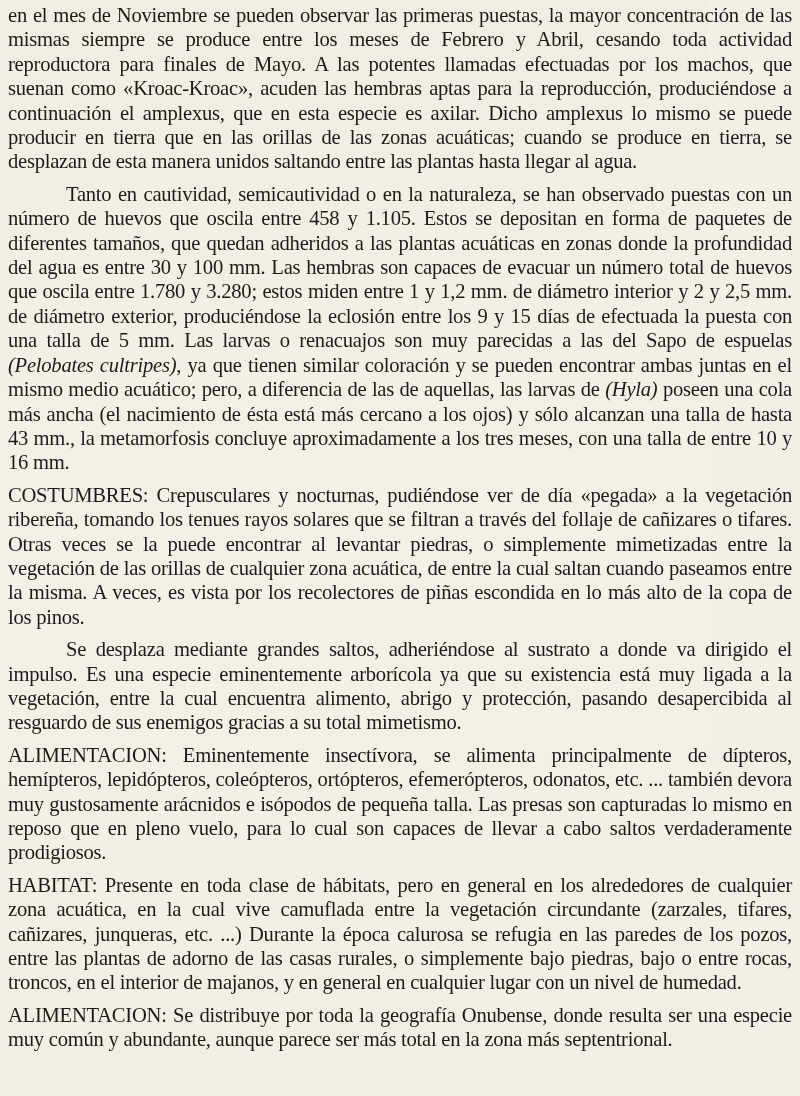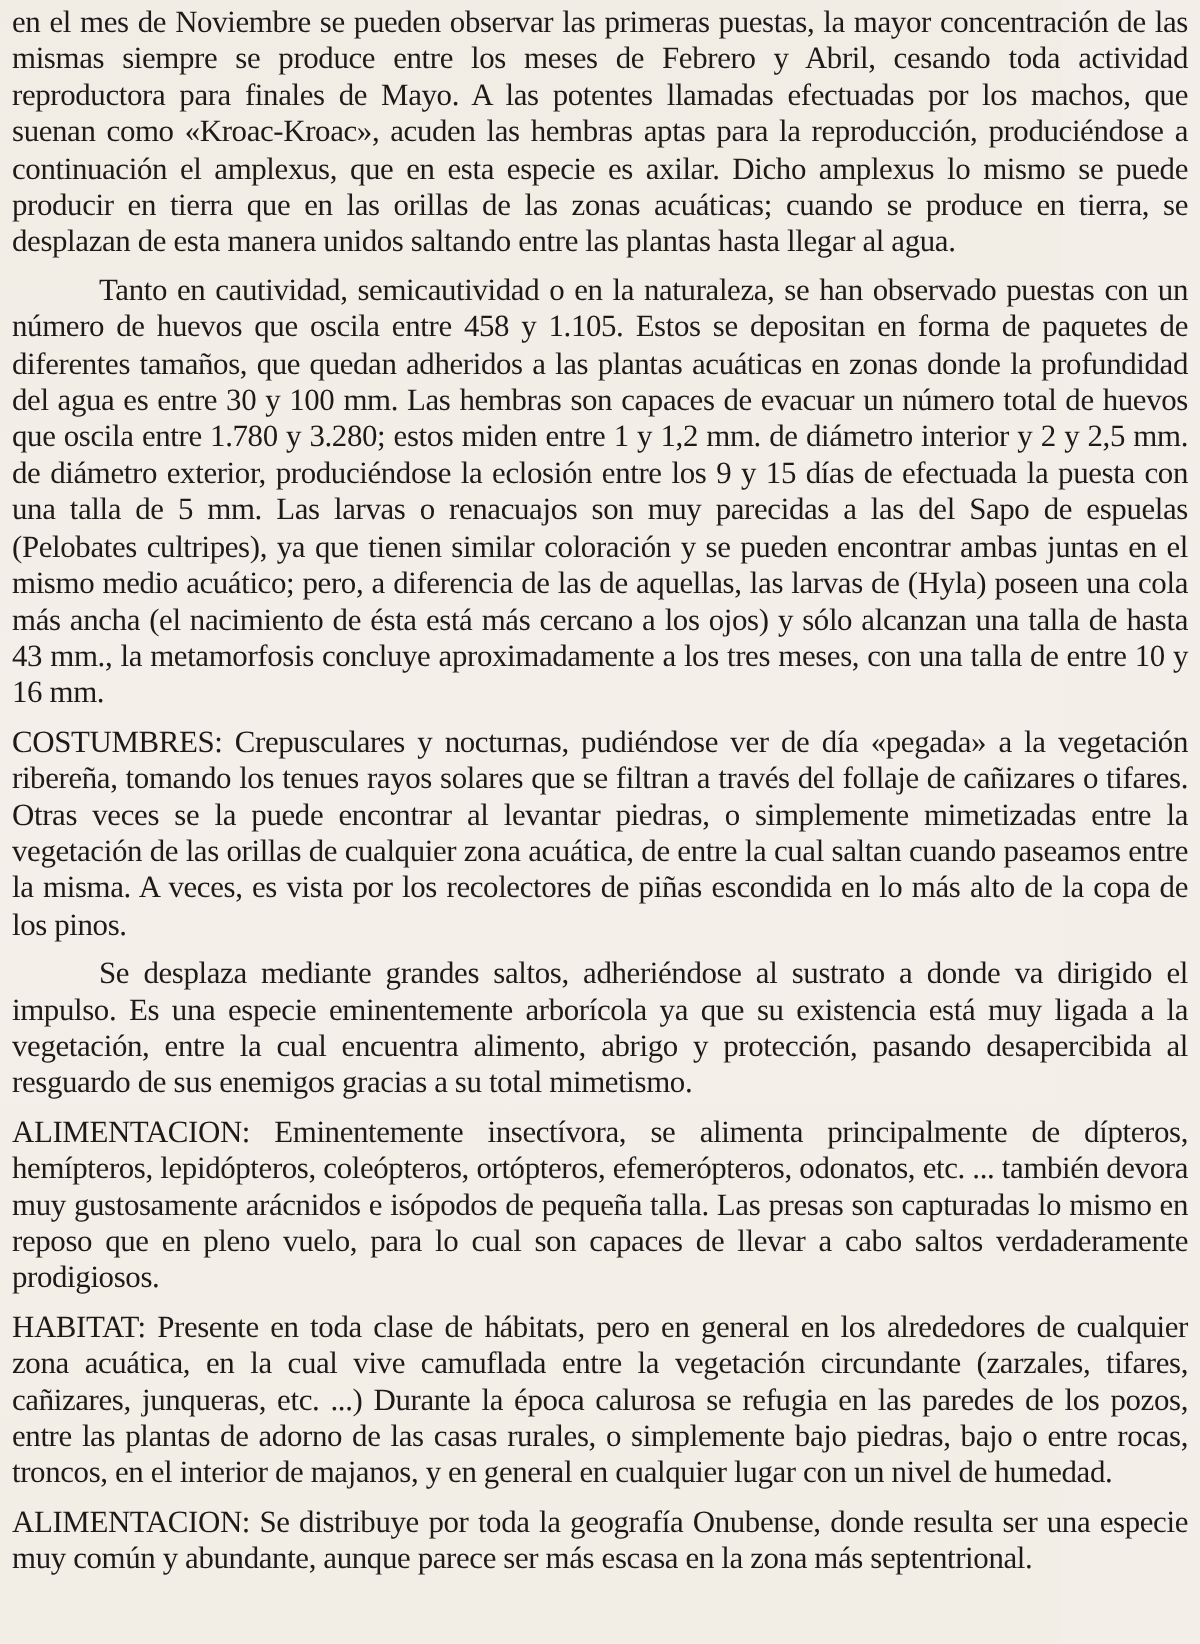--- a/index.html
+++ b/index.html
@@ -43,20 +43,21 @@
     .para.indent {
       text-indent: 58px;
     }
     .para + .para {
       margin-top: 8px;
     }
     .heading-label {
       font-style: normal;
     }
     .sci {
+      font-style: italic;
     }
   </style>
 </head>
 <body>
 
 <div class="page">
   <div class="text-column">
 
     <p class="para">
       <span>en el mes de Noviembre se pueden observar las primeras puestas, la mayor concentración de las mismas siempre se produce entre los meses de Febrero y Abril, cesando toda actividad reproductora para finales de Mayo. A las potentes llamadas efectuadas por los machos, que suenan como «Kroac-Kroac», acuden las hembras aptas para la reproducción, produciéndose a continuación el amplexus, que en esta especie es axilar. Dicho amplexus lo mismo se puede producir en tierra que en las orillas de las zonas acuáticas; cuando se produce en tierra, se desplazan de esta manera unidos saltando entre las plantas hasta llegar al agua.</span>
@@ -76,17 +77,17 @@
 
     <p class="para">
       <span class="heading-label">ALIMENTACION:</span><span> Eminentemente insectívora, se alimenta principalmente de dípteros, hemípteros, lepidópteros, coleópteros, ortópteros, efemerópteros, odonatos, etc. ... también devora muy gustosamente arácnidos e isópodos de pequeña talla. Las presas son capturadas lo mismo en reposo que en pleno vuelo, para lo cual son capaces de llevar a cabo saltos verdaderamente prodigiosos.</span>
     </p>
 
     <p class="para">
       <span class="heading-label">HABITAT:</span><span> Presente en toda clase de hábitats, pero en general en los alrededores de cualquier zona acuática, en la cual vive camuflada entre la vegetación circundante (zarzales, tifares, cañizares, junqueras, etc. ...) Durante la época calurosa se refugia en las paredes de los pozos, entre las plantas de adorno de las casas rurales, o simplemente bajo piedras, bajo o entre rocas, troncos, en el interior de majanos, y en general en cualquier lugar con un nivel de humedad.</span>
     </p>
 
     <p class="para">
-      <span class="heading-label">ALIMENTACION:</span><span> Se distribuye por toda la geografía Onubense, donde resulta ser una especie muy común y abundante, aunque parece ser más escasa en la zona más septentrional.</span>
+      <span class="heading-label">ALIMENTACION:</span><span> Se distribuye por toda la geografía Onubense, donde resulta ser una especie muy común y abundante, aunque parece ser más total en la zona más septentrional.</span>
     </p>
 
   </div>
 </div>
 
 </body></html>

